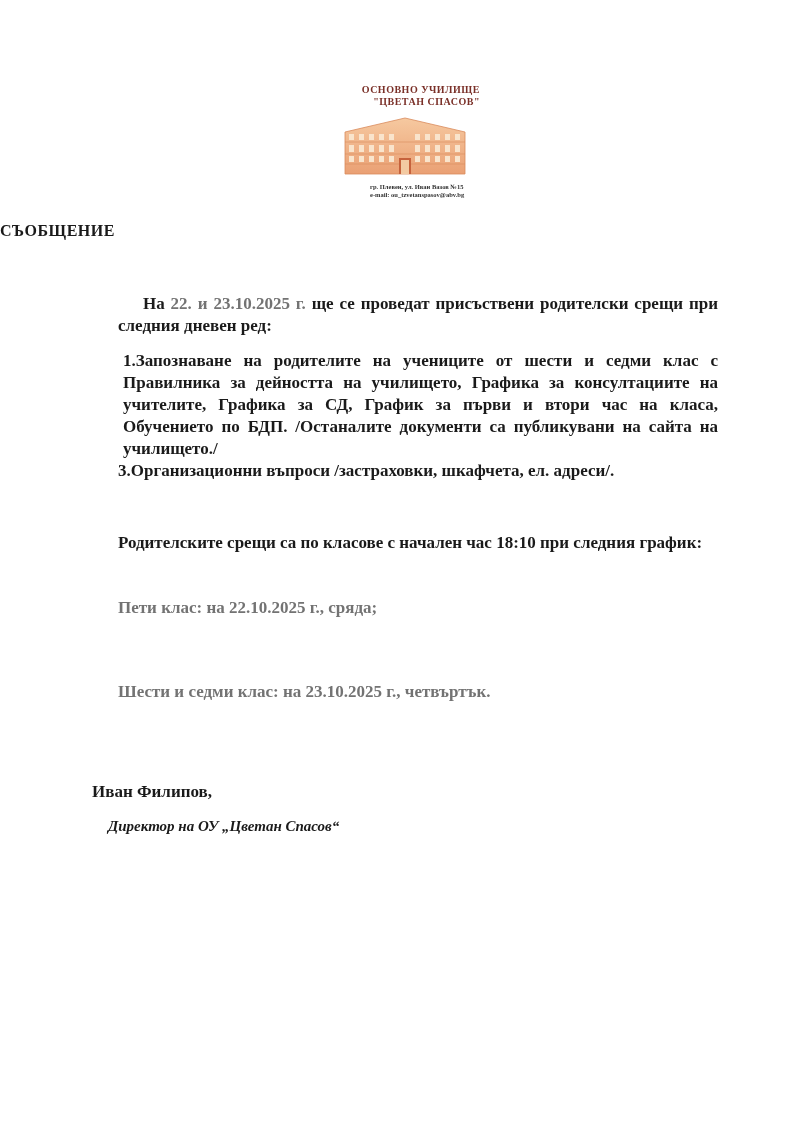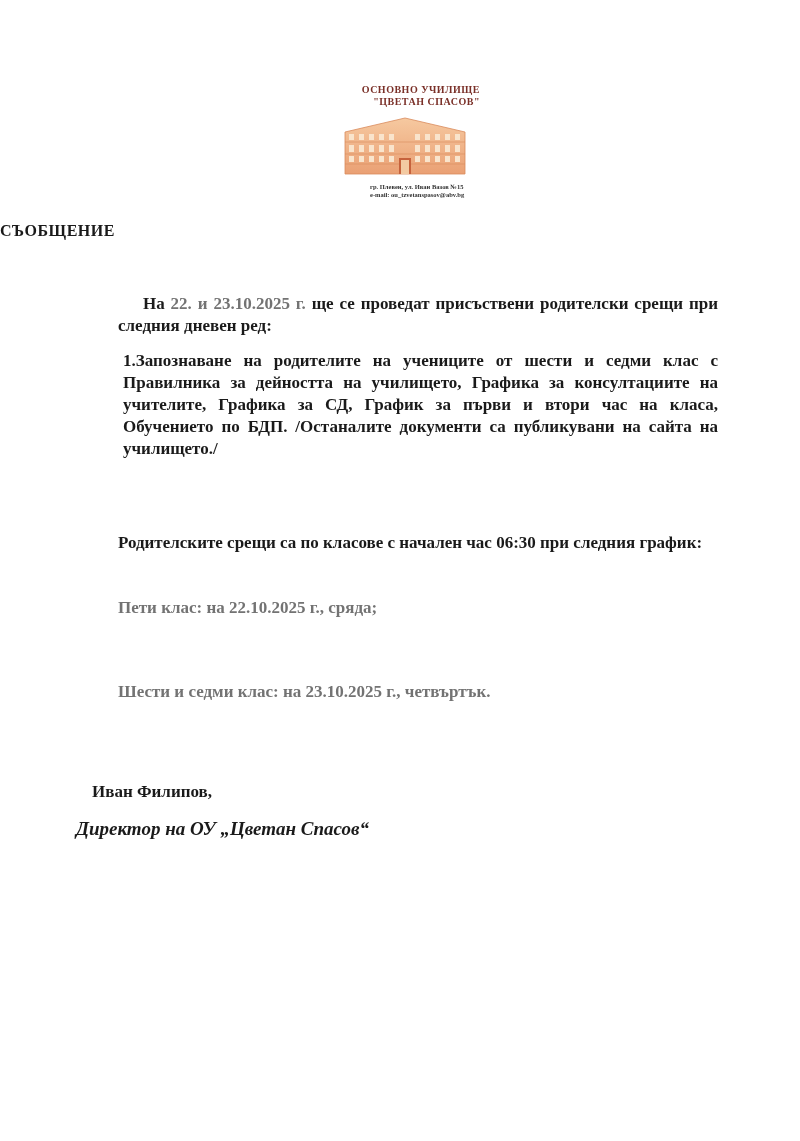--- a/index.html
+++ b/index.html
@@ -18,21 +18,21 @@
   .justify { text-align:justify; }
   .p1 { top:293px; }
   .p1 .indent { padding-left:25px; }
   .list { top:350px; }
   .list .item1 { padding-left:5px; text-align:justify; text-align-last:left; }
   .list .item { padding-left:0; }
   .p2 { top:532px; }
   .sched1 { top:597px; }
   .sched2 { top:681px; }
   .sig-name { position:absolute; left:92px; top:782px; font-weight:bold; font-size:17px; }
-  .sig-title { position:absolute; left:76px; top:818px; font-weight:bold; font-style:italic; font-size:19px; }
+  .sig-title { position:absolute; left:108px; top:818px; font-weight:bold; font-style:italic; font-size:15px; }
 </style>
 </head>
 <body>
 
 <div class="logo">
   <div class="school">ОСНОВНО УЧИЛИЩЕ</div>
   <div class="school">"ЦВЕТАН СПАСОВ"</div>
   <div class="building">
     <svg width="140" height="62" viewBox="0 0 140 62">
       <defs>
@@ -91,21 +91,22 @@
 </div>
 
 <div class="title">СЪОБЩЕНИЕ</div>
 
 <div class="para p1 justify">
   <span class="indent"><span>На </span></span><span class="red">22. и 23.10.2025 г.</span><span> ще се проведат присъствени родителски срещи при следния дневен ред:</span>
 </div>
 
 <div class="para list">
   <div class="item1">1.Запознаване на родителите на учениците от шести и седми клас с Правилника за дейността на училището, Графика за консултациите на учителите,  Графика за СД, График за първи и втори час на класа, Обучението по БДП. /Останалите документи са публикувани на сайта на училището./</div>
+  <div class="item">3.Организационни въпроси /застраховки, шкафчета, ел. адреси/.</div>
 </div>
 
-<div class="para p2">Родителските срещи са по класове с начален час 06:30 при следния график:</div>
+<div class="para p2">Родителските срещи са по класове с начален час 18:10 при следния график:</div>
 
 <div class="para sched1 red">Пети клас: на 22.10.2025 г., сряда;</div>
 <div class="para sched2 red">Шести и седми клас: на 23.10.2025 г., четвъртък.</div>
 
 <div class="sig-name">Иван Филипов,</div>
 <div class="sig-title">Директор на ОУ „Цветан Спасов“</div>
 
 </body></html>

